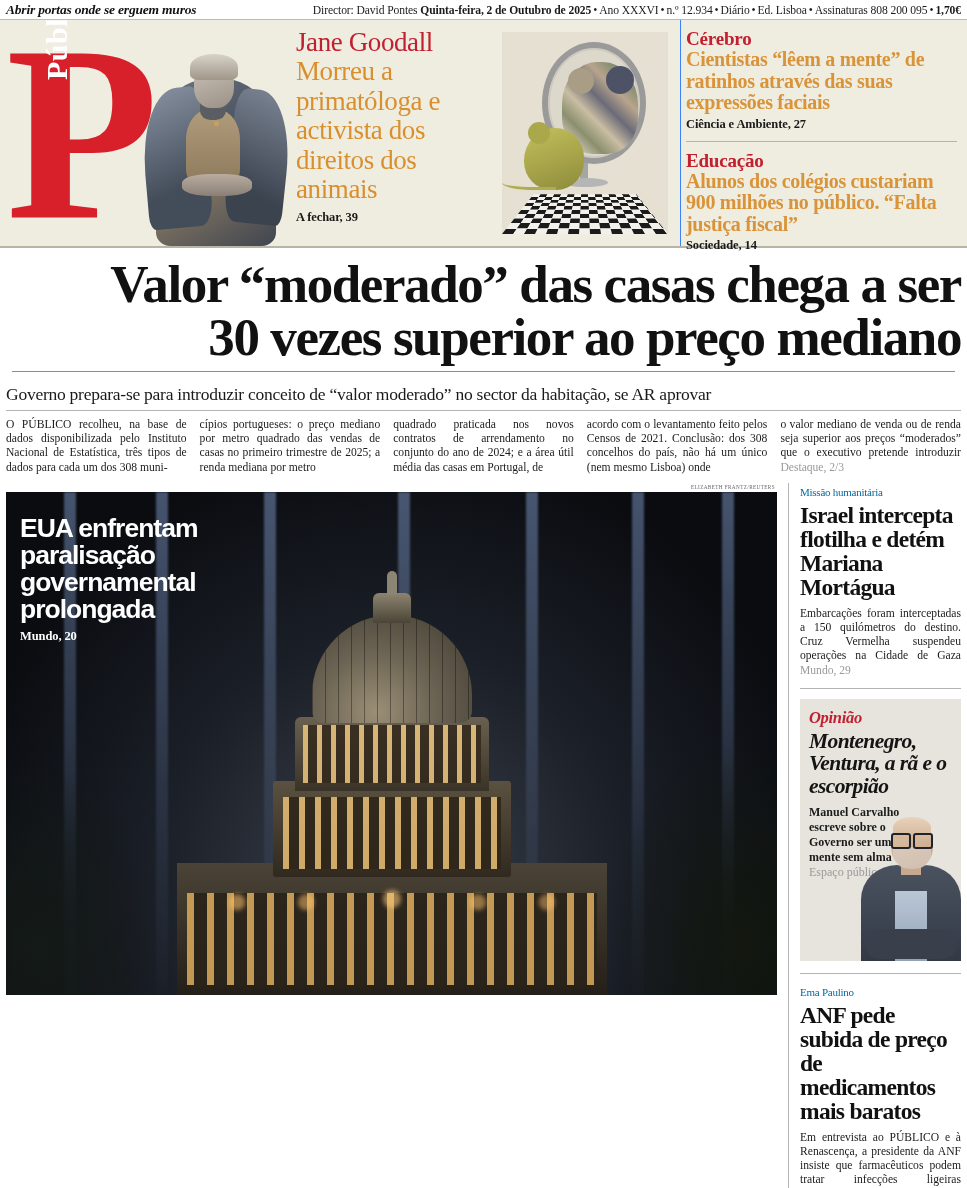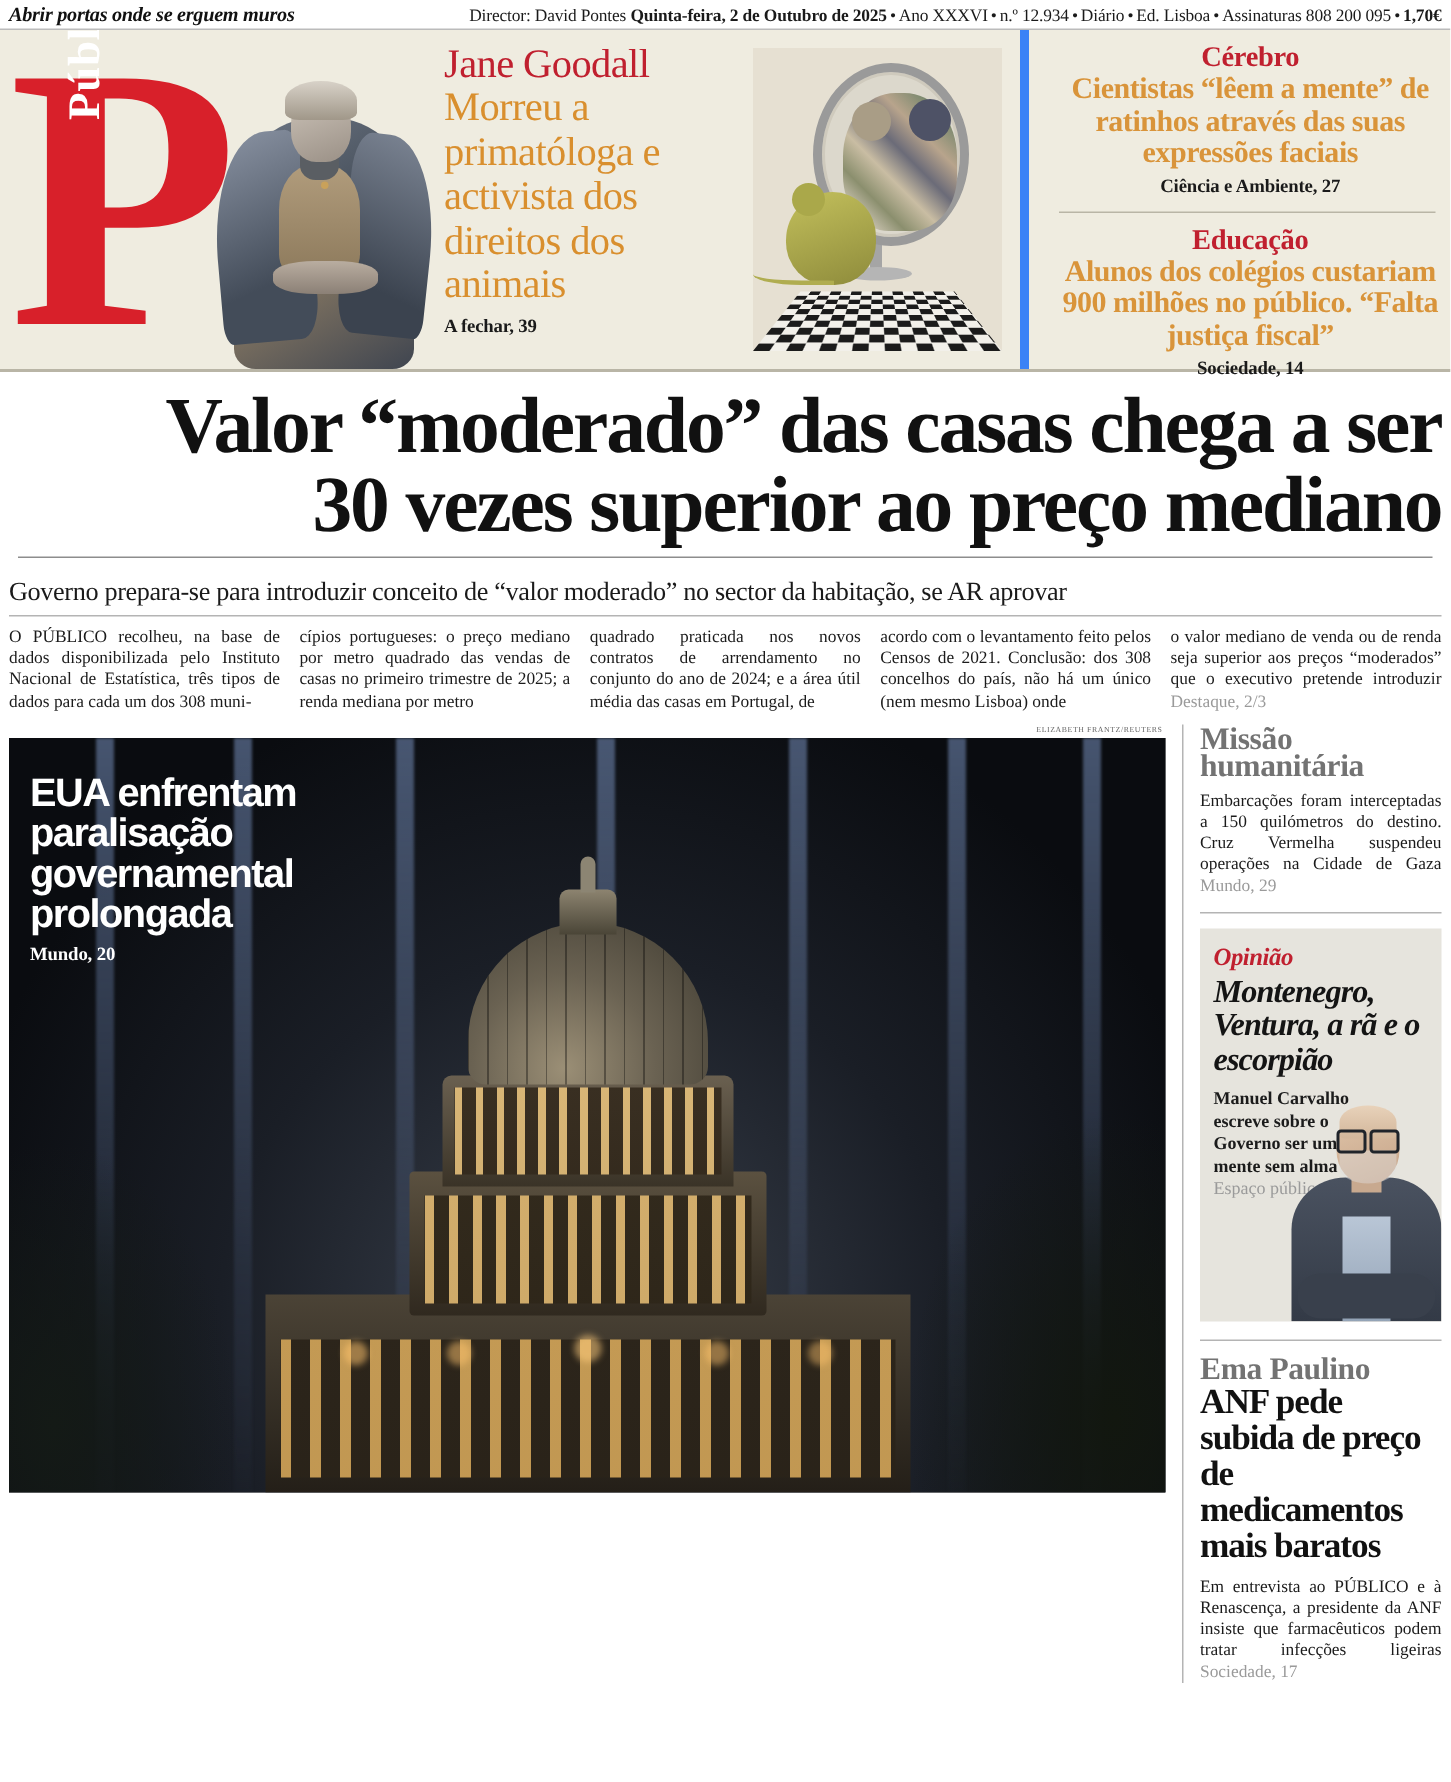--- a/index.html
+++ b/index.html
@@ -163,23 +163,22 @@
     position:absolute; left: 0px; top: 146px; width: 54px; height: 12px;
     border-bottom: 3px solid #b0ad50; border-radius: 0 0 0 60%;
   }
   .mouse-ear {
     position:absolute; left: 26px; top: 90px; width: 22px; height: 22px;
     background:#aaa84a; border-radius: 50%;
   }
 
   
   .banner-right {
-    flex: 1; padding: 8px 6px 0 20px;
-    border-left: 6px solid #3b82f6;
-    text-align: center;
+    flex: 1; padding: 8px 6px 0 5px;
+    border-left: 1px solid #3b82f6;
   }
   .kicker-red {
     color: #c0202f; font-size: 19px; font-weight: bold;
     letter-spacing: -0.2px; line-height: 21px;
   }
   .kicker-orange {
     color: #d9943a; font-size: 20px; font-weight: bold;
     line-height: 21.5px; letter-spacing: -0.3px;
   }
   .kicker-ref {
@@ -321,21 +320,21 @@
     color: #fff; font-size: 12.5px; font-weight: bold; margin-top: 6px;
     letter-spacing: -0.1px;
   }
 
   
   .mid-right {
     flex: 1; padding-left: 11px; margin-left: 11px;
     border-left: 1px solid #b4b4b4;
   }
   .side-kicker {
-    color: #737373; font-size: 21px; font-weight: bold;
+    color: #0369a1; font-size: 11px; font-weight: normal;
     letter-spacing: -0.25px; line-height: 18px;
   }
   .side-head {
     font-size: 23.5px; line-height: 24px; font-weight: bold;
     letter-spacing: -0.7px; color: #111; margin-top: 2px;
   }
   .side-body {
     font-size: 11.6px; line-height: 14.2px; color: #1b1b1b;
     margin-top: 8px; text-align: justify;
   }
@@ -524,20 +523,21 @@
           <div class="shut-head">EUA enfrentam paralisação governamental prolongada</div>
           <div class="shut-ref">Mundo, 20</div>
         </div>
       </div>
     </div>
 
     <div class="mid-right">
 
       <div>
         <div class="side-kicker">Missão humanitária</div>
+        <div class="side-head">Israel intercepta flotilha e detém Mariana Mortágua</div>
         <div class="side-body"><span>Embarcações foram interceptadas a 150 quilómetros do destino. Cruz Vermelha suspendeu operações na Cidade de Gaza </span><span class="ref-grey">Mundo, 29</span></div>
       </div>
 
       <div class="side-rule"></div>
 
       <div class="opiniao">
         <div class="op-kicker">Opinião</div>
         <div class="op-head">Montenegro, Ventura, a rã e o escorpião</div>
         <div class="op-body"><span>Manuel Carvalho escreve sobre o Governo ser um mente sem alma </span><span class="ref-grey">Espaço público, 7</span></div>
         <div class="op-photo">

